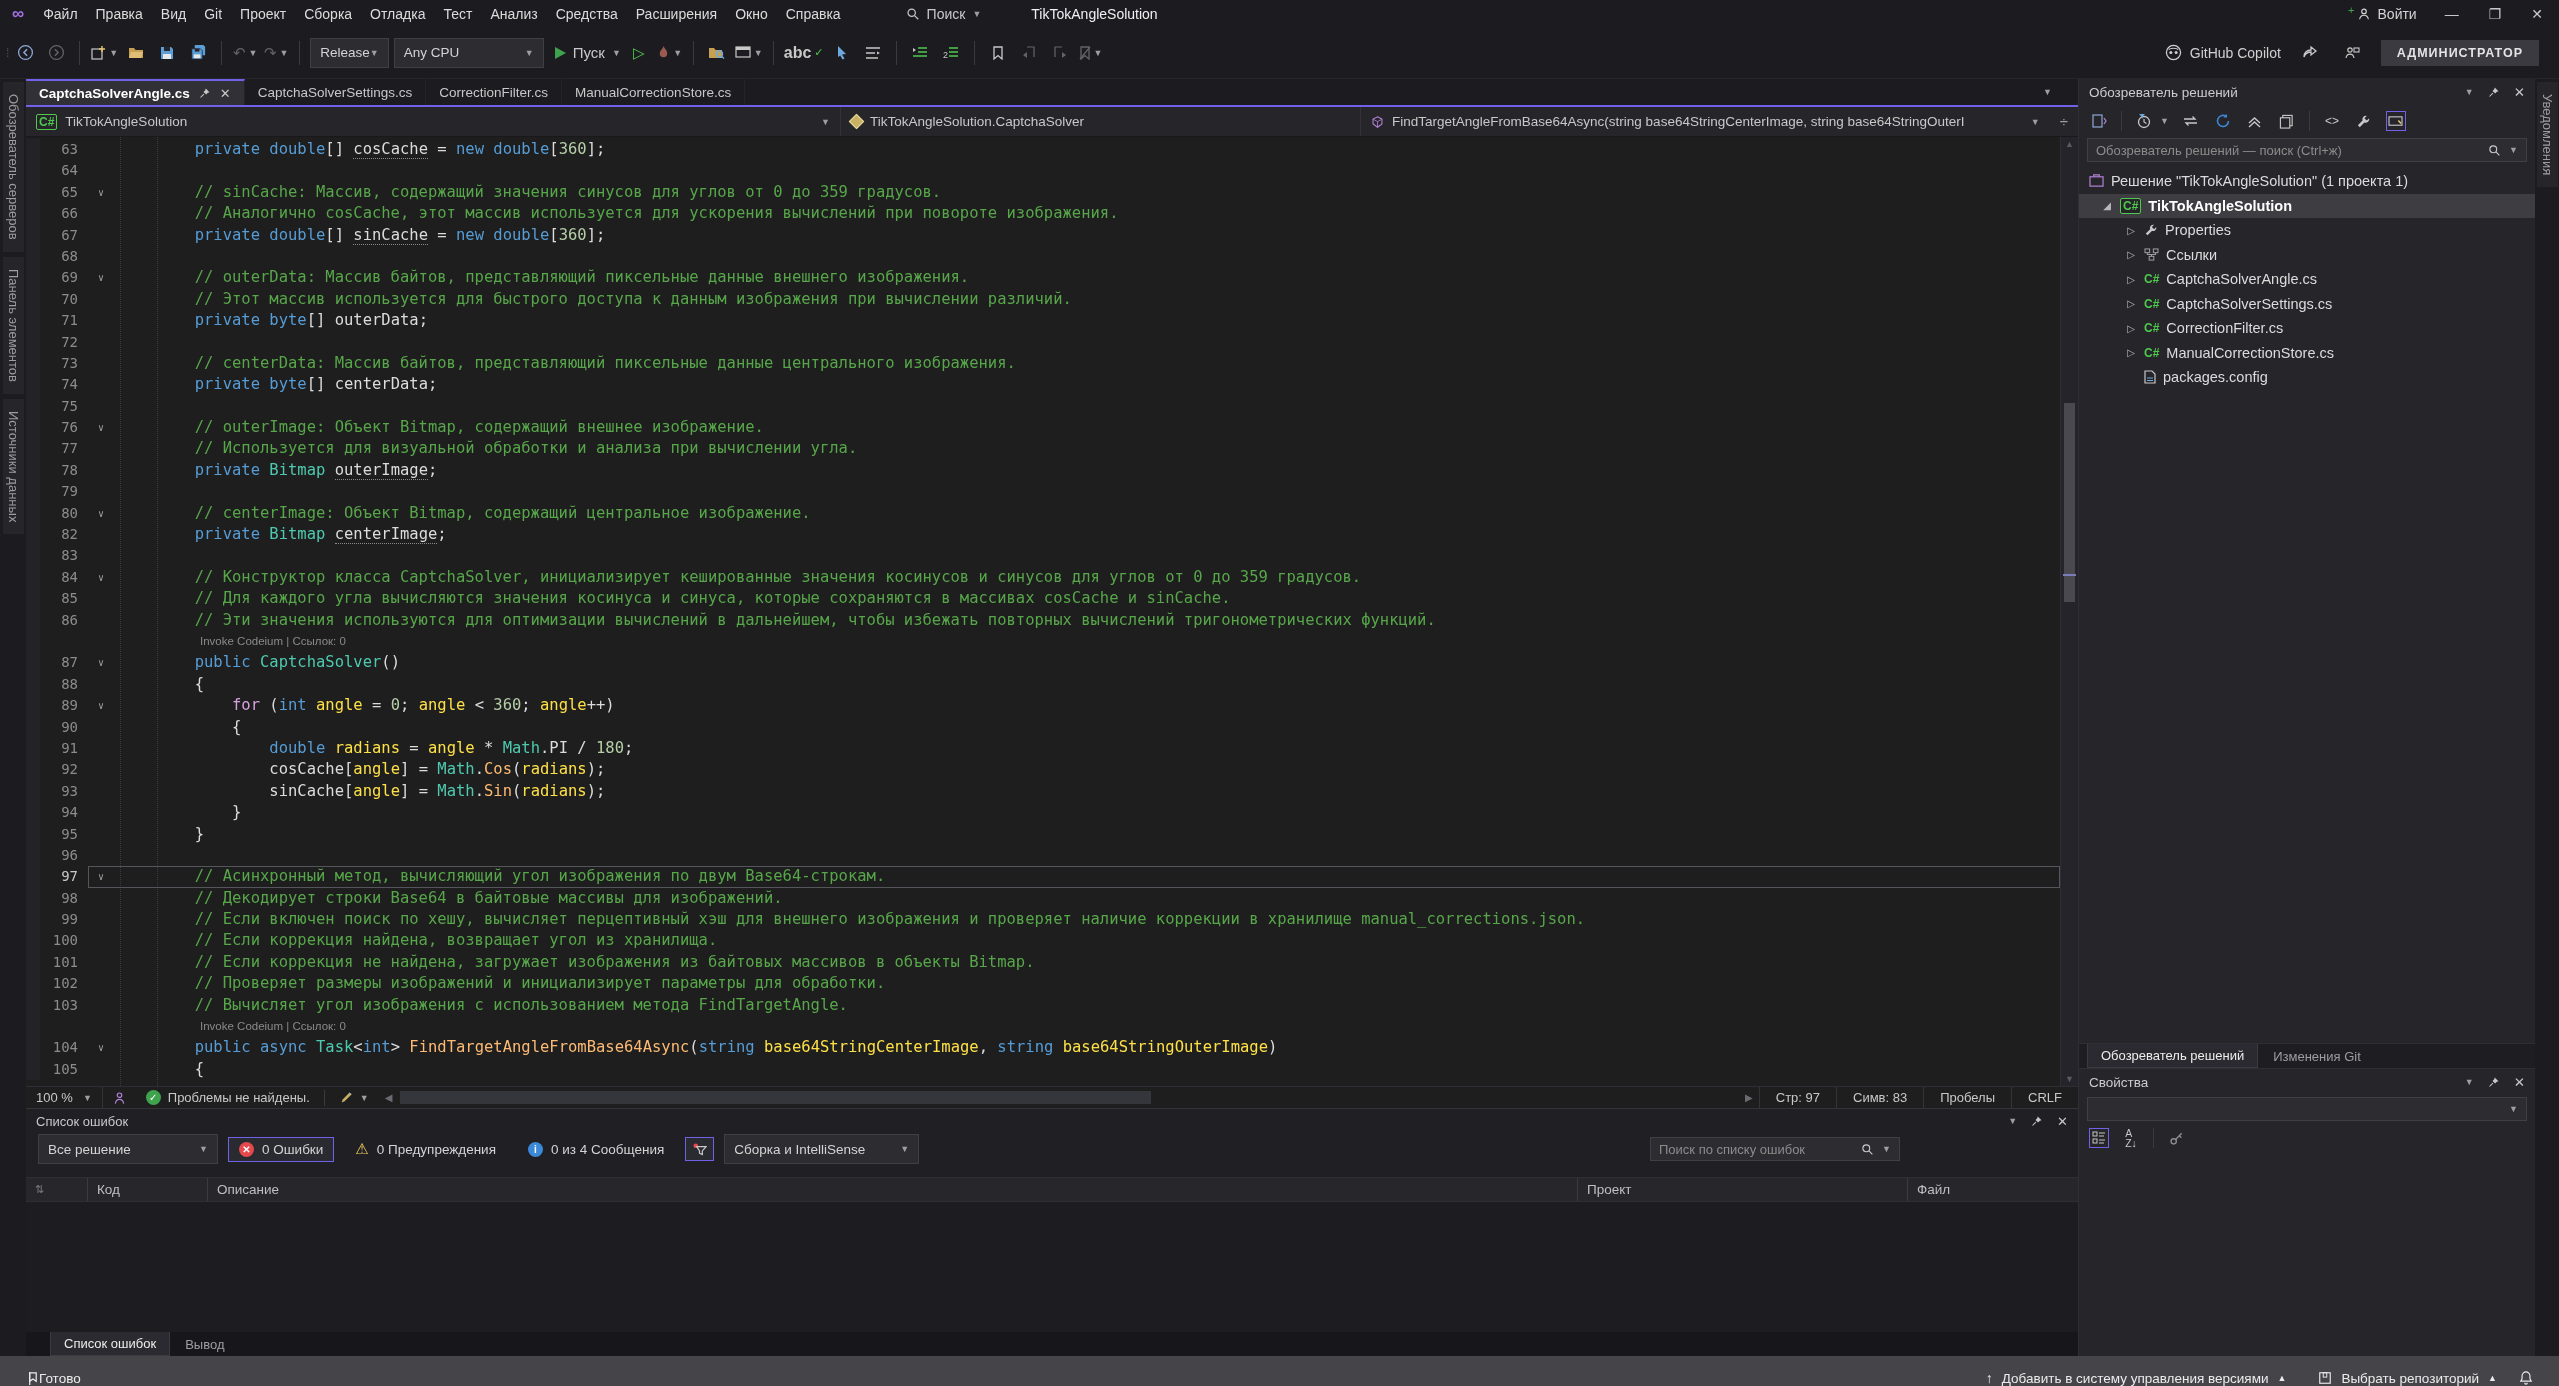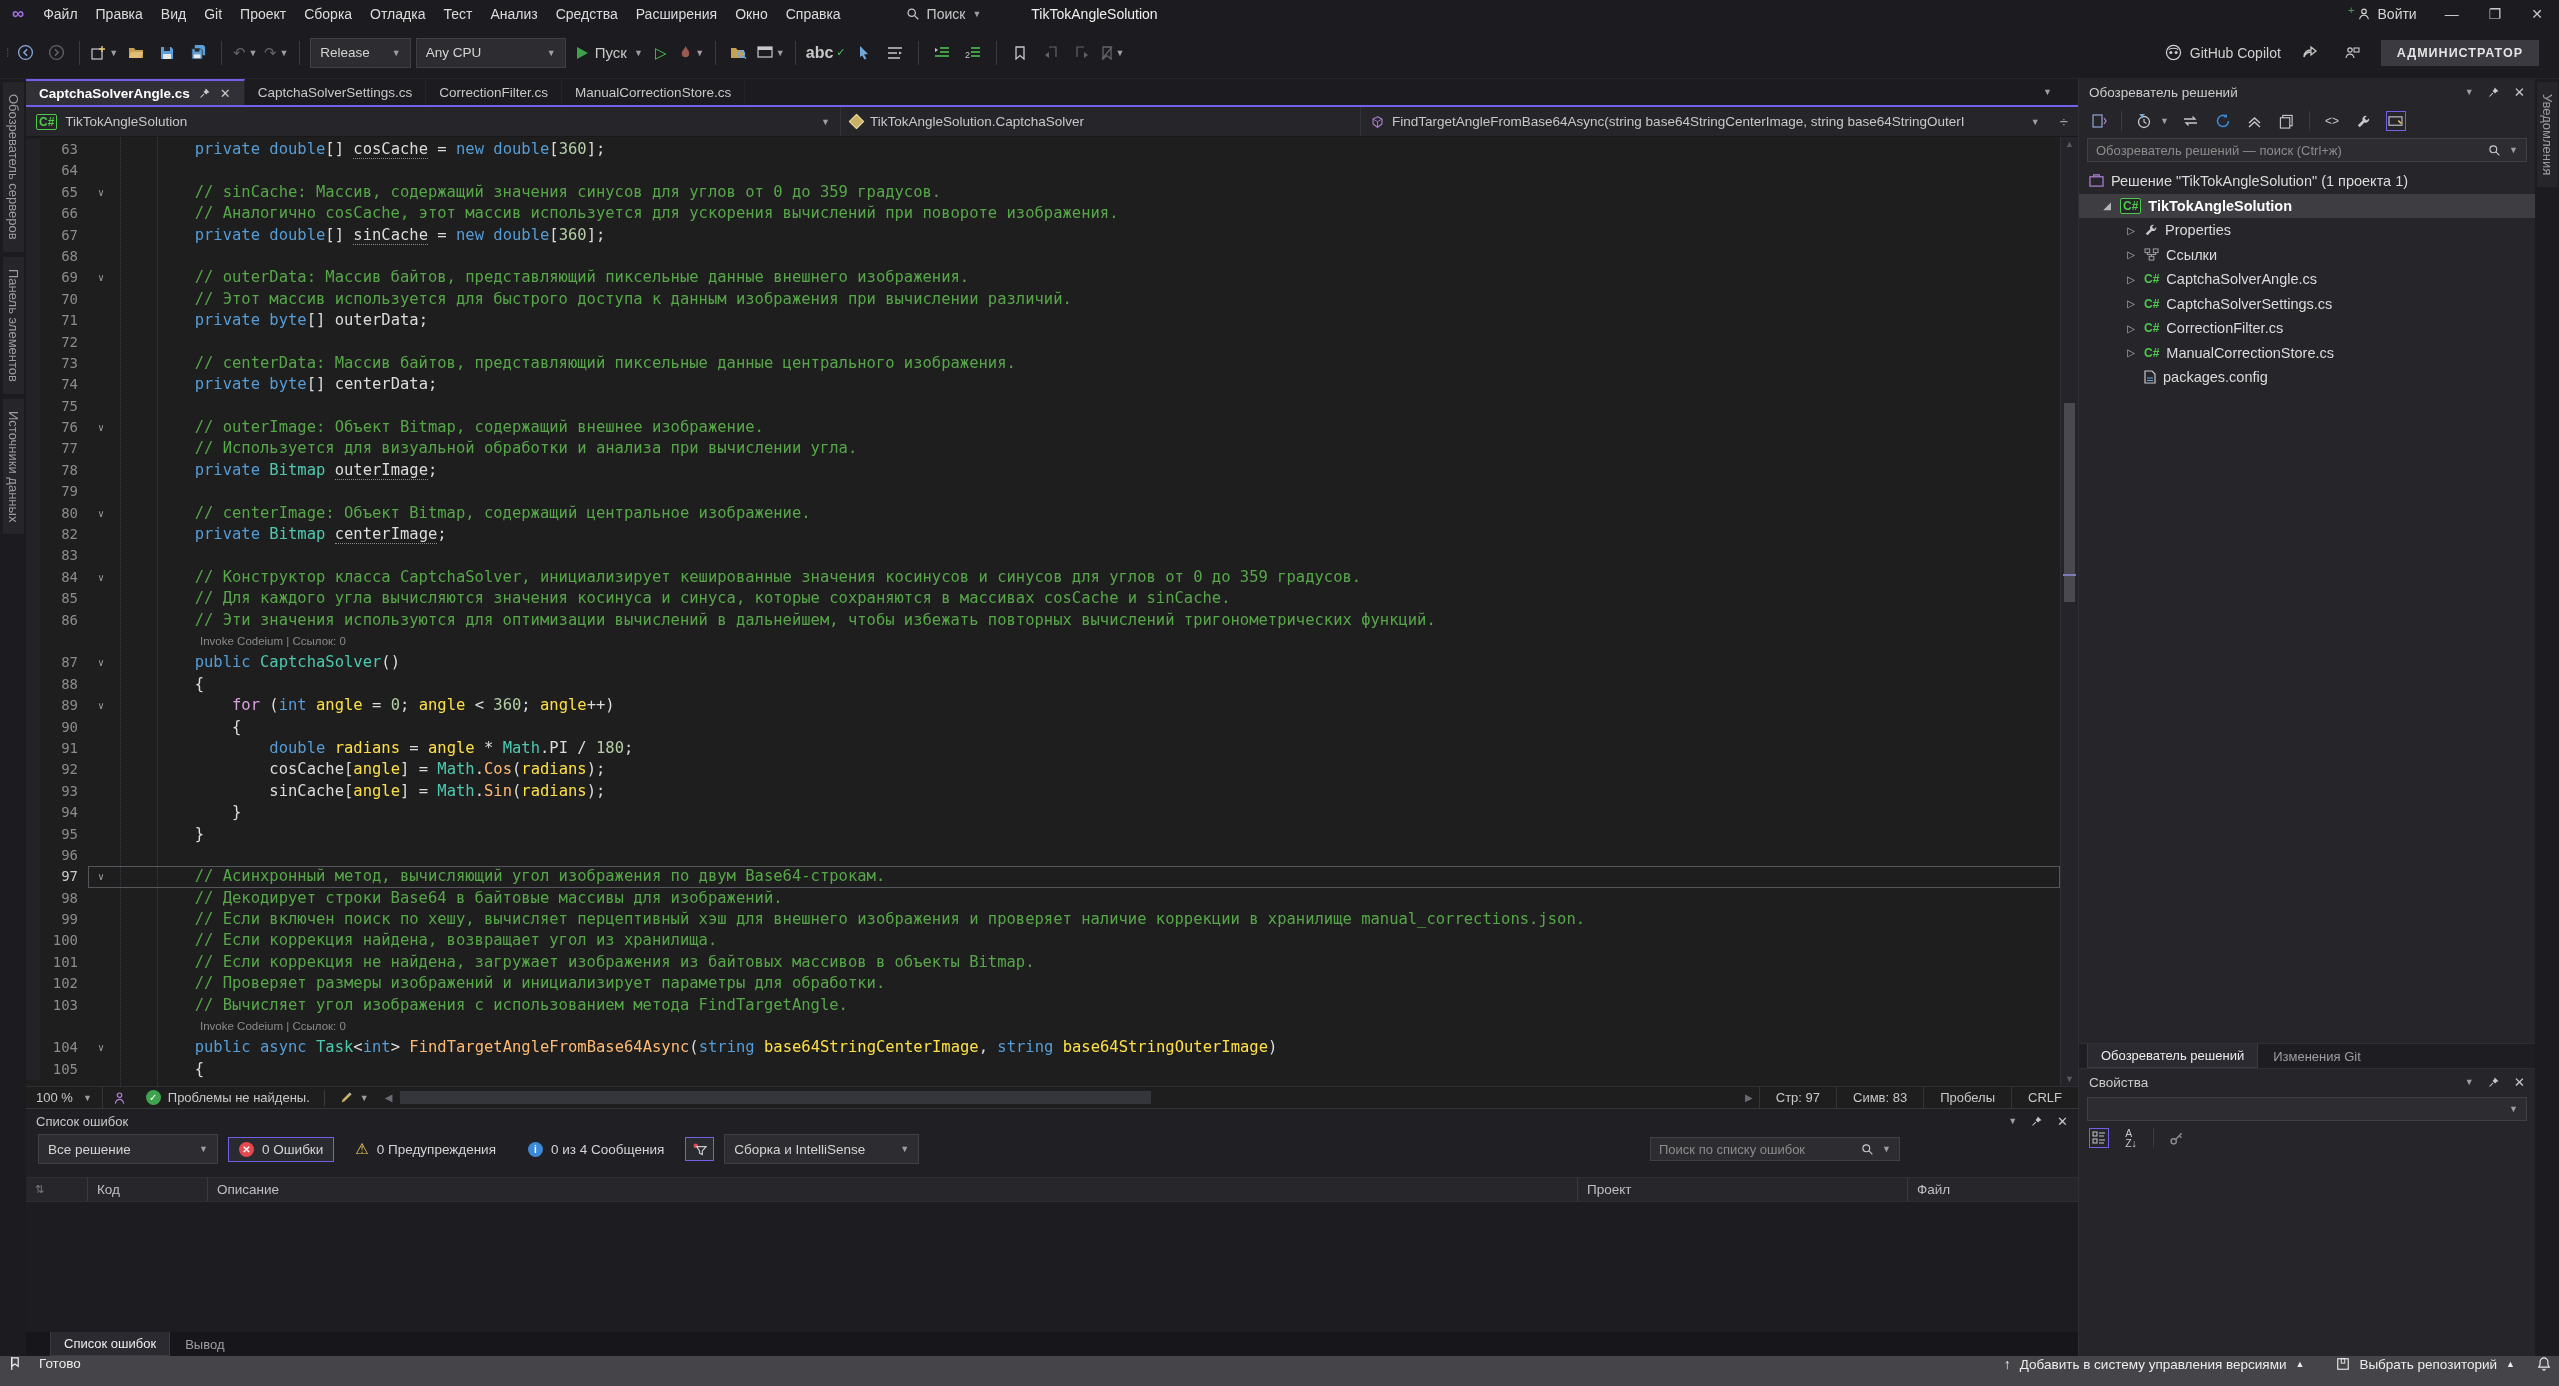--- a/index.html
+++ b/index.html
@@ -25,21 +25,21 @@
 .plus{color:#3FA34D;font-size:11px;margin-right:-5px;transform:translateY(-4px)}
 .winbtns{display:flex;align-items:center;gap:30px;color:#C8C8C8;font-size:14px}
 .caret{font-size:9px;color:var(--dim)}
 
 
 .toolbar{flex:0 0 52px;background:var(--chrome);display:flex;align-items:center;gap:5px;padding:0 6px;border-bottom:1px solid #26262A}
 .tbtn{min-width:26px;height:26px;display:flex;align-items:center;justify-content:center;color:#C8C8C8;font-size:15px;gap:3px}
 .tbtn.dim{color:#63636B}
 .tbtn.green{color:#4EC94E}
 .tsep{width:1px;height:24px;background:#3A3A40;margin:0 5px}
-.tbox{height:30px;background:var(--boxbg);border:1px solid var(--border);display:flex;align-items:center;padding:0 9px;gap:22px;font-size:13.5px;color:#D4D4D4}
+.tbox{height:30px;background:var(--boxbg);border:1px solid var(--border);display:flex;align-items:center;padding:0 9px;gap:0;font-size:13.5px;color:#D4D4D4}
 .handle{color:#4A4A52;font-size:12px;letter-spacing:-2px}
 .play{width:0;height:0;border-left:11px solid #3FA34D;border-top:6.5px solid transparent;border-bottom:6.5px solid transparent}
 .tb-right2{margin-left:auto;display:flex;align-items:center;gap:16px;padding-right:14px}
 .copilot{display:flex;align-items:center;gap:8px;color:#D0D0D0;font-size:14px}
 .adminbox{background:#3A3A40;color:#E4E4E4;font-weight:bold;font-size:12.5px;letter-spacing:1px;padding:6px 16px}
 
 
 .main{flex:1;display:flex;min-height:0}
 .vstrip{flex:0 0 26px;background:var(--chrome);display:flex;flex-direction:column;align-items:center;gap:5px;padding-top:3px}
 .vstrip.right{flex:0 0 24px}
@@ -135,21 +135,21 @@
 .trow .blabel{font-weight:bold;color:#FFF}
 .se-flex{flex:1}
 .se-tabs{flex:0 0 25px;background:#1D1D22;display:flex;align-items:stretch;padding-left:8px;gap:2px;border-top:1px solid var(--softline)}
 .props{flex:0 0 288px;display:flex;flex-direction:column;border-top:1px solid var(--softline);background:var(--panel)}
 .props-combo{flex:0 0 24px;margin:2px 8px;background:var(--boxbg);border:1px solid var(--border);display:flex;align-items:center;justify-content:flex-end;padding:0 8px}
 .props-toolbar{flex:0 0 30px;display:flex;align-items:center;gap:12px;padding:0 10px;color:#C8C8C8}
 .props-body{flex:1}
 .azico{font-size:10.5px;color:#C8C8C8;line-height:1;text-align:left}
 
 
-.statusbar{flex:0 0 30px;background:#454549;display:flex;align-items:flex-start;font-size:13.5px;color:#ECECEC;padding:0 8px;gap:18px}
+.statusbar{flex:0 0 30px;background:#454549;display:flex;align-items:flex-end;font-size:13.5px;color:#ECECEC;padding:0 26px;gap:0}
 .sb-right{margin-left:auto;display:flex;align-items:center;gap:12px}
 .sb-item{display:flex;align-items:center;gap:9px;padding:0 10px}
 .upcaret{font-size:9px;color:#ECECEC}
 </style>
 </head>
 <body>
 
 <div class="app">
 
   <div class="titlebar">

